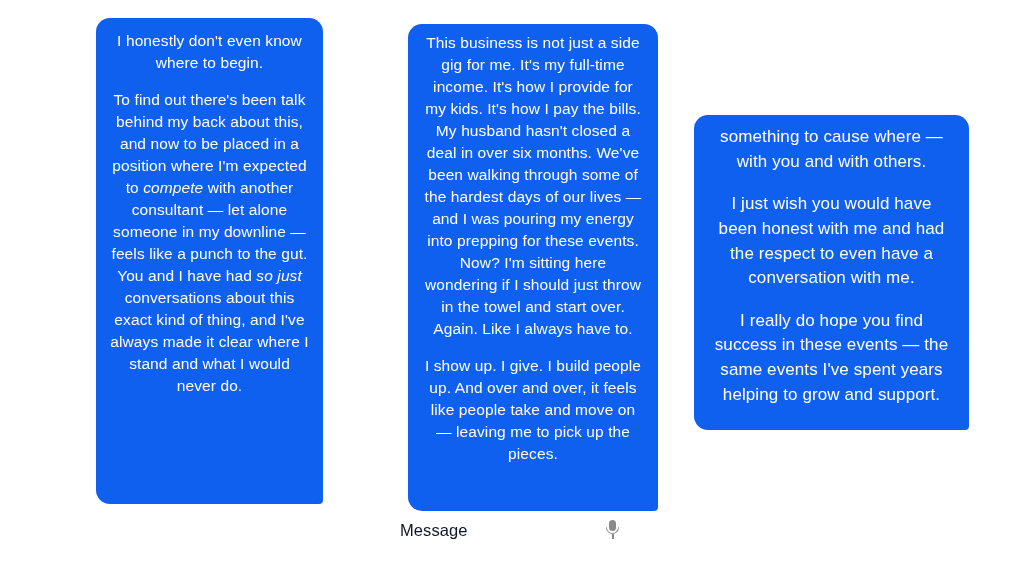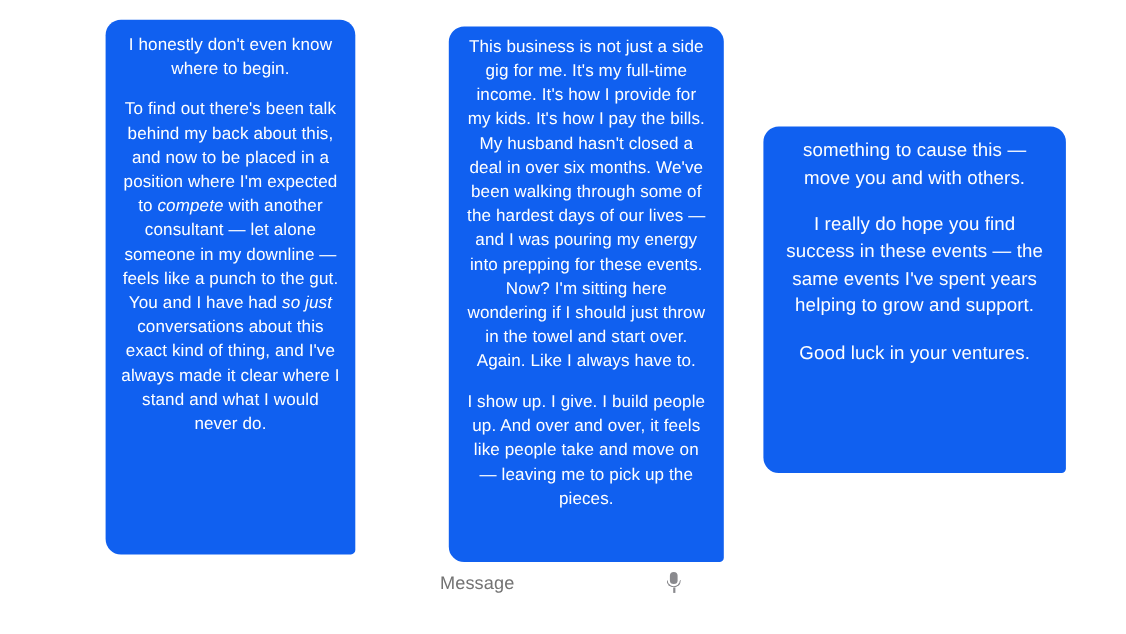--- a/index.html
+++ b/index.html
@@ -134,21 +134,21 @@
     height: 487px;
     overflow: hidden;
   }
   #composer-two {
     top: 515px;
     left: 0px;
     width: 225px;
   }
   #composer-two .ph {
     font-size: 16.5px;
-    color: #737373;
+    color: #0f172a;
   }
 
   
   #panel-three {
     position: absolute;
     left: 694px;
     top: 0px;
     width: 275px;
     height: 440px;
   }
@@ -190,19 +190,20 @@
       <span class="mic">
         <span class="cap"></span>
           <span class="arc"></span>
           <span class="stem"></span>
       </span>
     </div>
   </div>
 
   <div id="panel-three">
     <div class="bubble" id="bubble-three">
-      <p>something to cause this — move you and with others.</p>
+      <p>something to cause where — with you and with others.</p>
+      <p>I just wish you would have been  honest with me and had the respect to even have a conversation with me.</p>
       <p>I really do hope you find success in these events — the same events I've spent years helping to grow and support.</p>
       <p>Good luck in your ventures.</p>
     </div>
   </div>
 
 </div>
 
 </body></html>

